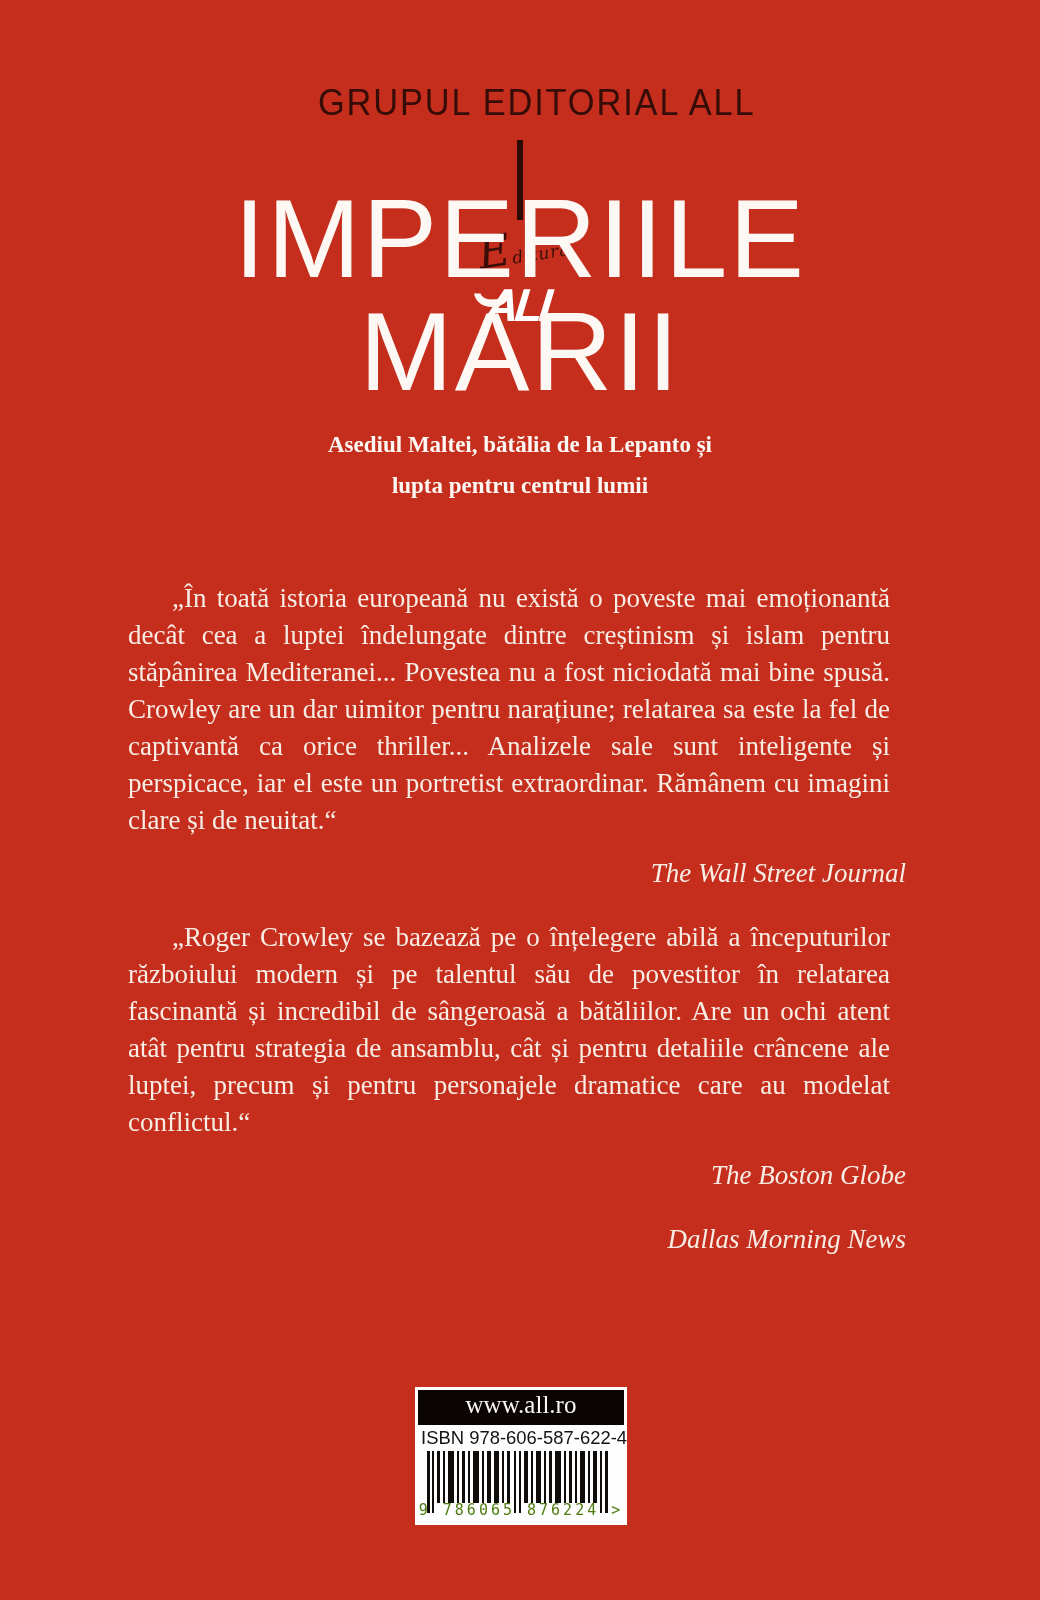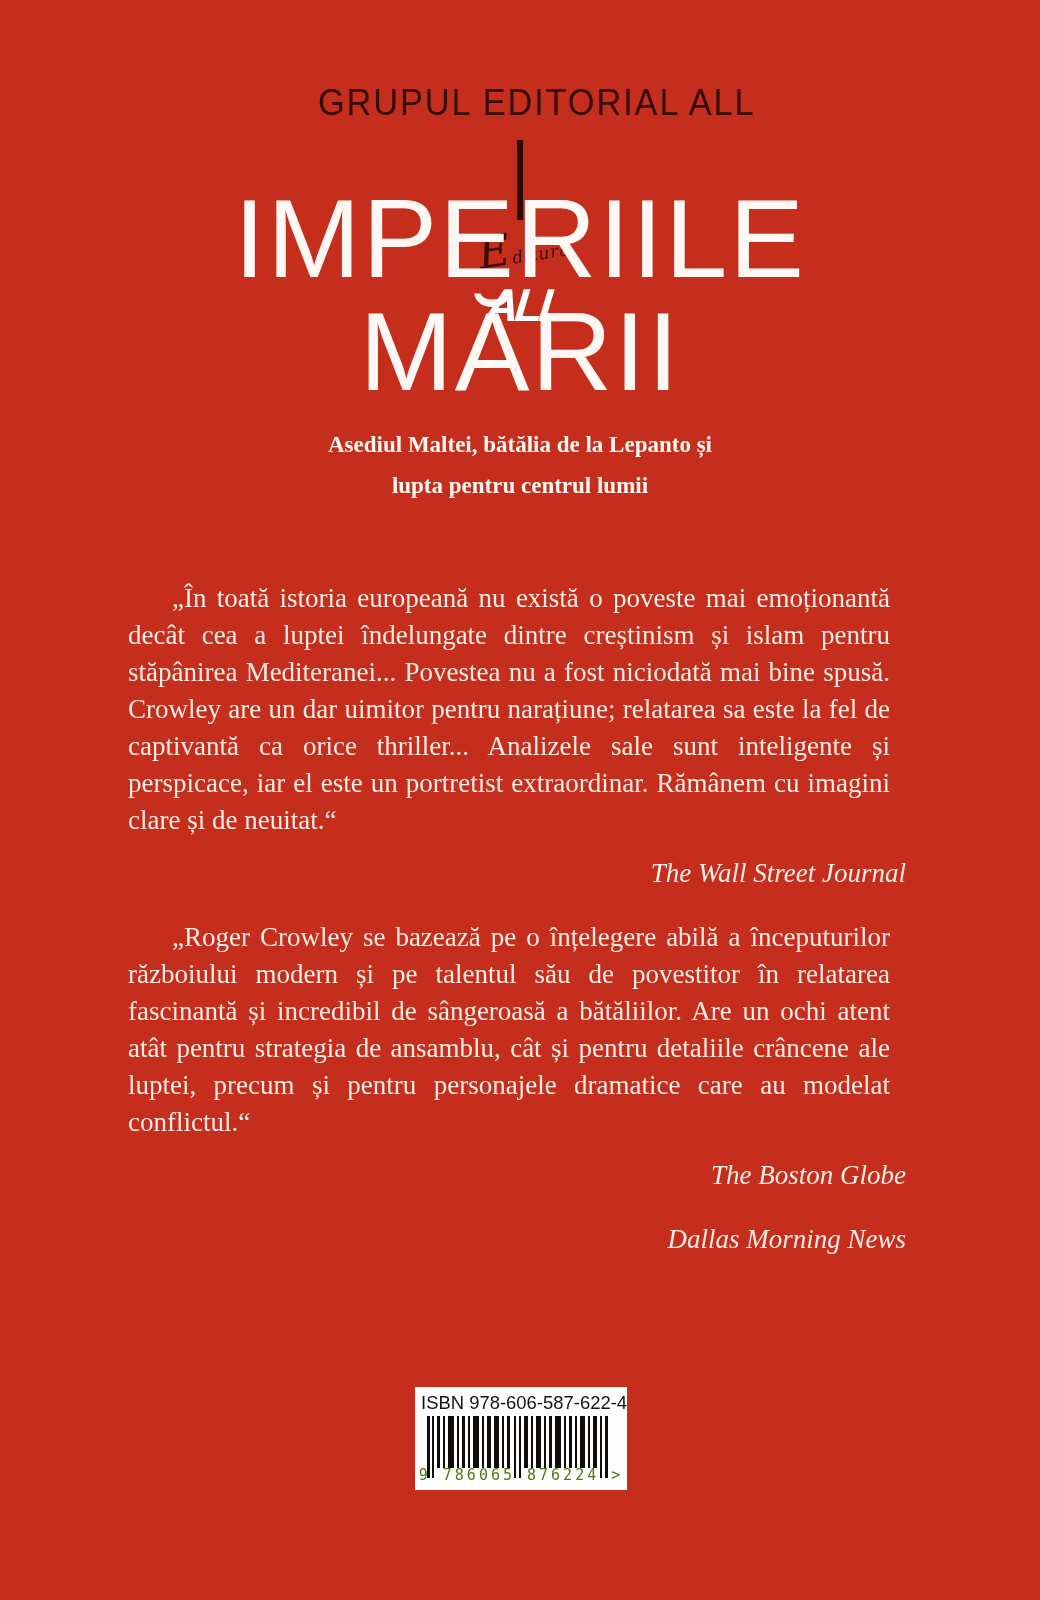--- a/index.html
+++ b/index.html
@@ -71,20 +71,21 @@
     <p class="quote">„În toată istoria europeană nu există o poveste mai emoționantă decât cea a luptei îndelungate dintre creștinism și islam pentru stăpânirea Mediteranei... Povestea nu a fost niciodată mai bine spusă. Crowley are un dar uimitor pentru narațiune; relatarea sa este la fel de captivantă ca orice thriller... Analizele sale sunt inteligente și perspicace, iar el este un portretist extraordinar. Rămânem cu imagini clare și de neuitat.“</p>
     <p class="source">The Wall Street Journal</p>
 
     <p class="quote">„Roger Crowley se bazează pe o înțelegere abilă a începuturilor războiului modern și pe talentul său de povestitor în relatarea fascinantă și incredibil de sângeroasă a bătăliilor. Are un ochi atent atât pentru strategia de ansamblu, cât și pentru detaliile crâncene ale luptei, precum și pentru personajele dramatice care au modelat conflictul.“</p>
     <p class="source">The Boston Globe</p>
 
     <p class="source">Dallas Morning News</p>
   </div>
 
   <div class="footer-label">
+    <div class="website-bar">www.all.ro</div>
     <div class="isbn-text">ISBN 978-606-587-622-4</div>
     <svg class="barcode" width="192" height="62" viewBox="0 0 192 62">
       <g fill="#100C0A">
         <rect x="2" y="0" width="3" height="62"></rect>
         <rect x="7" y="0" width="2" height="62"></rect>
         <rect x="12" y="0" width="3" height="52"></rect>
         <rect x="18" y="0" width="2" height="52"></rect>
         <rect x="23" y="0" width="6" height="52"></rect>
         <rect x="32" y="0" width="2" height="52"></rect>
         <rect x="37" y="0" width="3" height="52"></rect>

